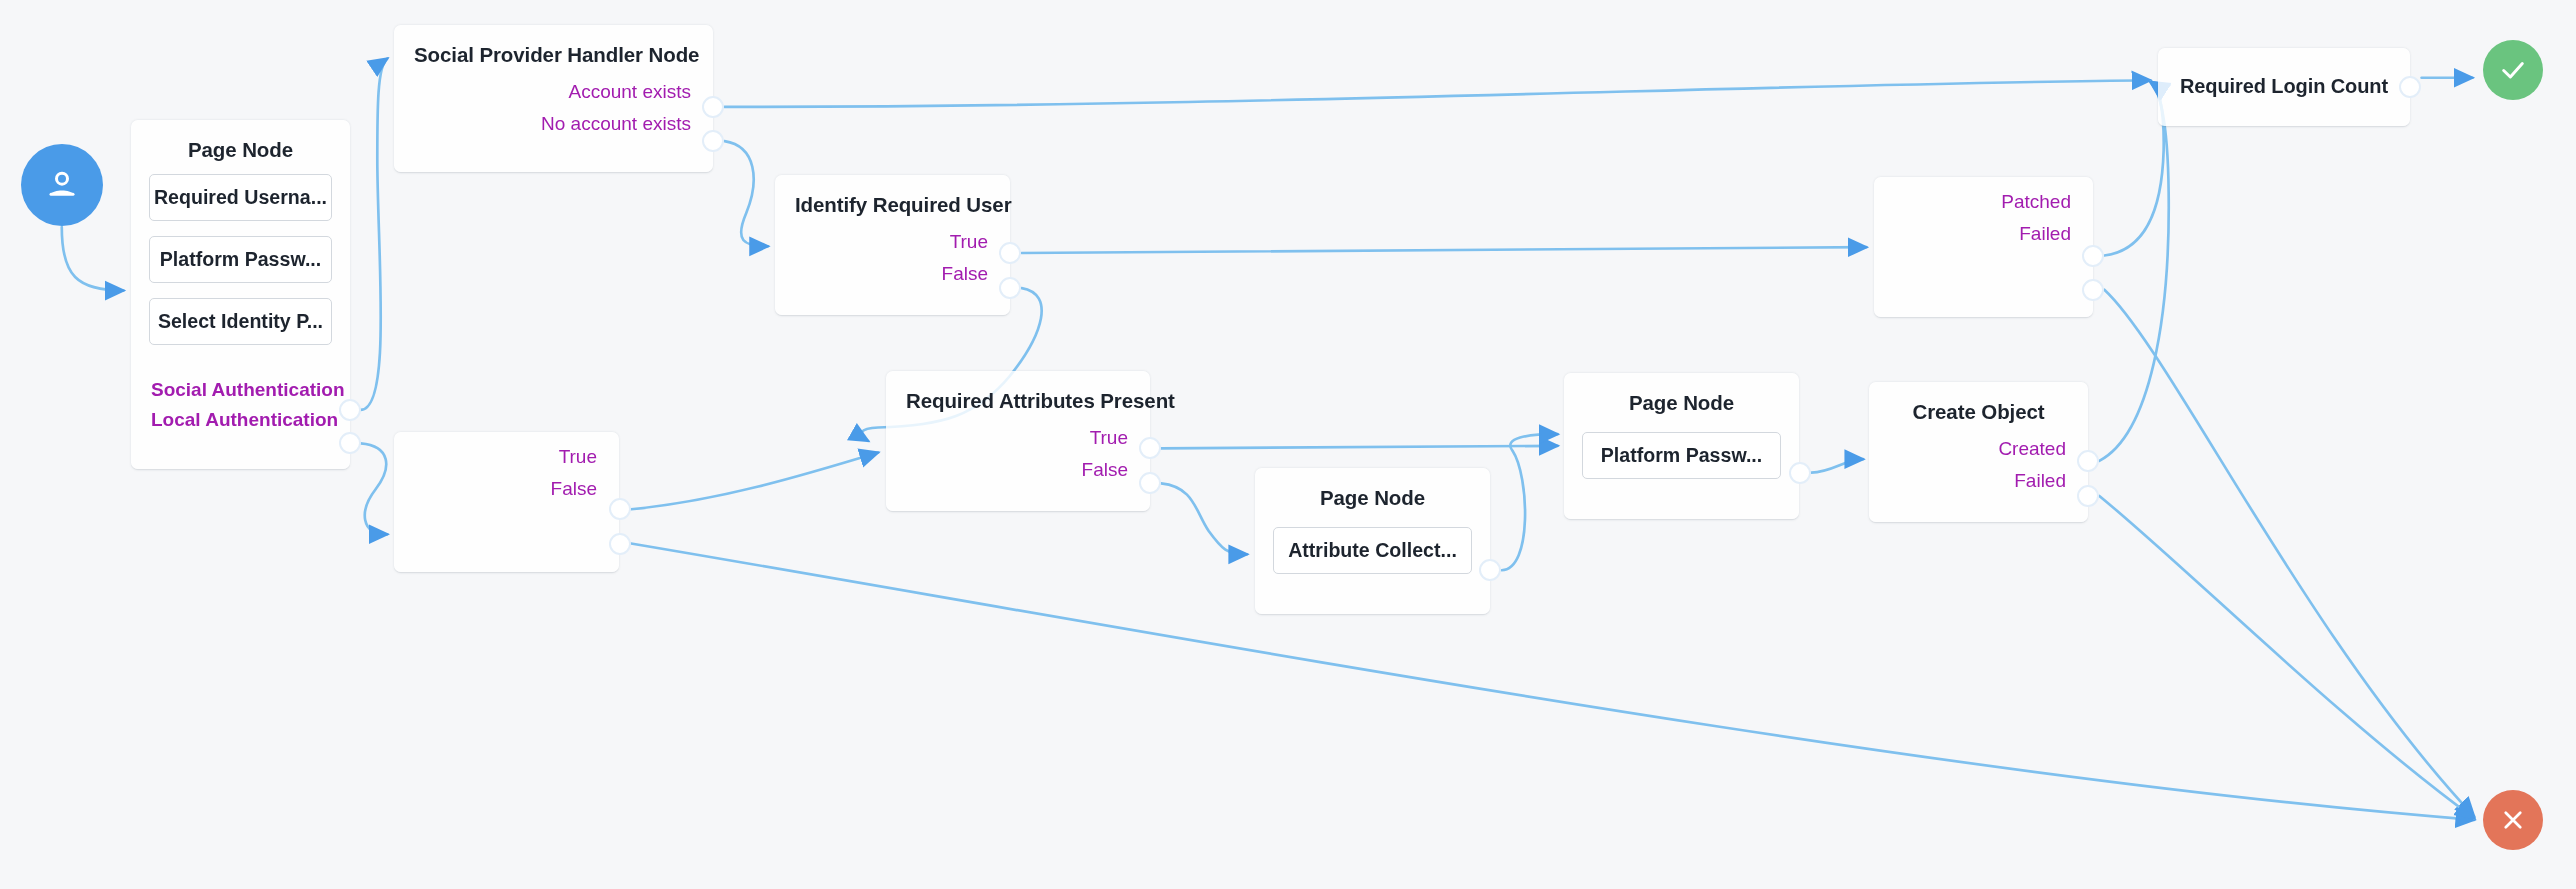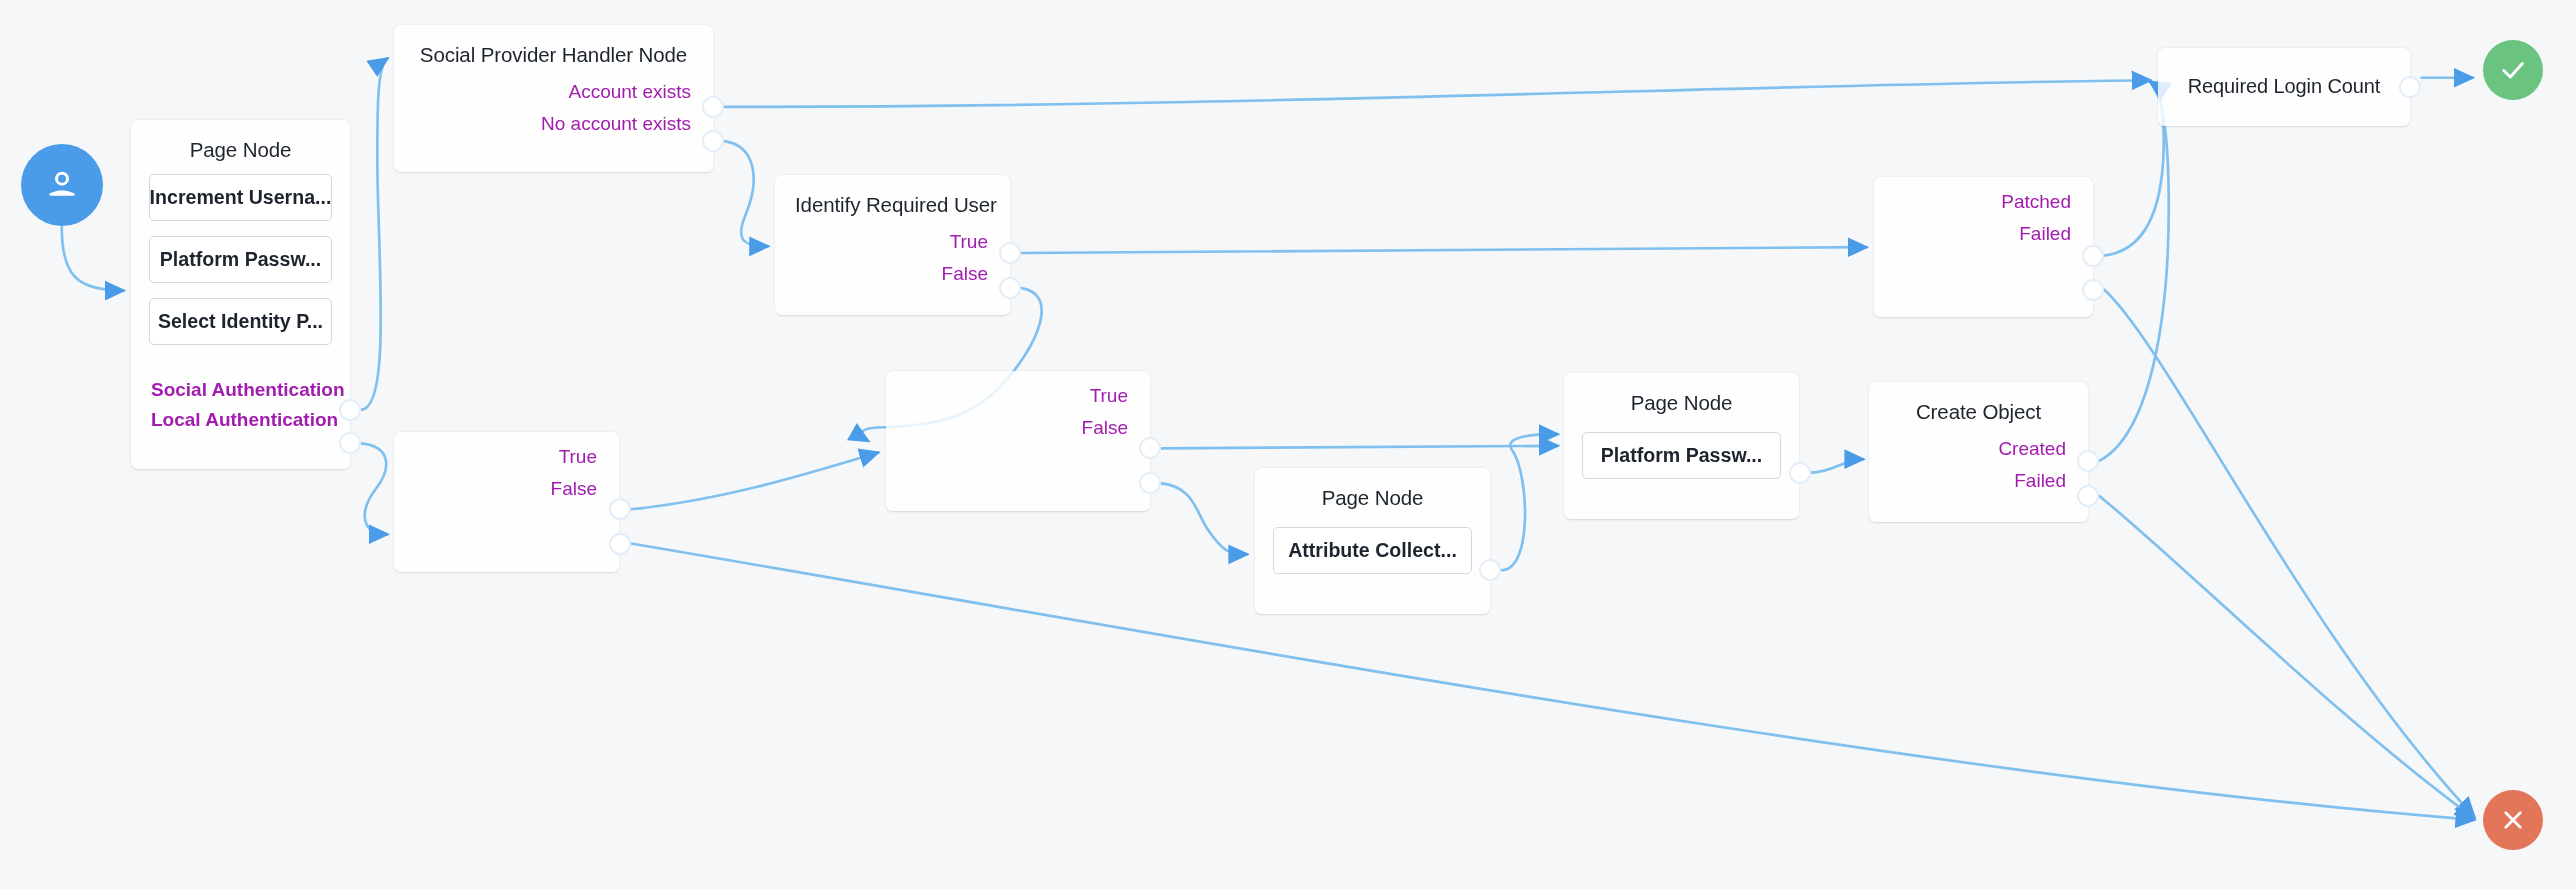--- a/index.html
+++ b/index.html
@@ -16,21 +16,21 @@
     position:absolute;
     background:rgba(255,255,255,0.82);
     border-radius:6.7px;
     box-shadow:0 0.8px 2.5px rgba(34,48,73,0.10),0 0.8px 0.8px rgba(34,48,73,0.06);
     box-sizing:border-box;
     z-index:2;
   }
   .node-title{
     text-align:center;
     font-size:20.5px;
-    font-weight:400;
+    font-weight:700;
     color:#1d242e;
     letter-spacing:-0.1px;
     padding:18.4px 20px 0 20px;
     line-height:1.15;
     white-space:nowrap;
   }
   .outcomes{padding:8.3px 22px 15px 22px;}
   .outcome{
     text-align:right;
     font-size:19px;
@@ -142,21 +142,21 @@
     <svg width="40" height="40" viewBox="0 0 24 24">
       <circle cx="12" cy="8.2" r="3.3" fill="none" stroke="#fff" stroke-width="1.8"></circle>
       <path d="M5.4,17.6 C6.6,14.6 17.4,14.6 18.6,17.6 Z" fill="#fff"></path>
       <path d="M5.4,17.6 L18.6,17.6" stroke="#fff" stroke-width="1.8" stroke-linecap="round"></path>
     </svg>
   </div>
 
   <div class="node" style="left:131px;top:120px;width:219px;height:349px;">
     <div class="node-title">Page Node</div>
     <div class="fields">
-      <div class="field">Increment Userna...</div>
+      <div class="field">Required Userna...</div>
       <div class="field">Platform Passw...</div>
       <div class="field">Select Identity P...</div>
     </div>
     <div class="pagefoot">
       <div class="outcome">Social Authentication</div>
       <div class="outcome">Local Authentication</div>
     </div>
   </div>
   <div class="port" style="left:339px;top:399px;"></div>
   <div class="port" style="left:339px;top:432px;"></div>
@@ -184,20 +184,21 @@
     <div class="node-title">Identify Required User</div>
     <div class="outcomes">
       <div class="outcome">True</div>
       <div class="outcome">False</div>
     </div>
   </div>
   <div class="port" style="left:999px;top:242px;"></div>
   <div class="port" style="left:999px;top:277px;"></div>
 
   <div class="node" style="left:886px;top:371px;width:264px;height:140px;">
+    <div class="node-title">Required Attributes Present</div>
     <div class="outcomes">
       <div class="outcome">True</div>
       <div class="outcome">False</div>
     </div>
   </div>
   <div class="port" style="left:1139px;top:437px;"></div>
   <div class="port" style="left:1139px;top:472px;"></div>
 
   <div class="node" style="left:1255px;top:468px;width:235px;height:146px;">
     <div class="node-title">Page Node</div>

